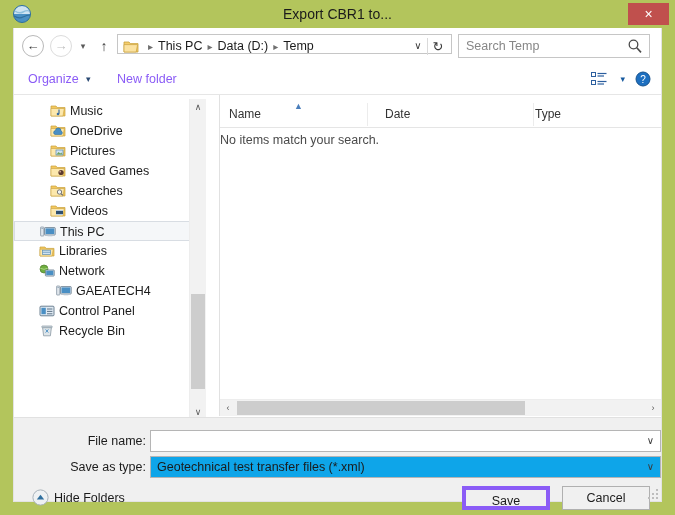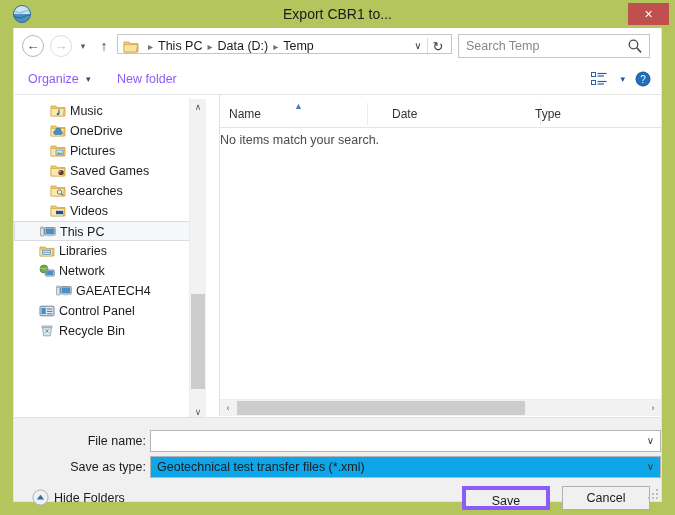--- a/index.html
+++ b/index.html
@@ -566,21 +566,21 @@
           <div class="vs-dn">∨</div>
         </div>
       </div>
 
       <div class="list-pane">
         <div class="col-head">
           <div class="col" style="left:0;width:148px">
             <span>Name</span>
             <span class="sort-arrow">▲</span>
           </div>
-          <div class="col" style="left:163px;width:158px">Date</div>
+          <div class="col" style="left:156px;width:158px">Date</div>
           <div class="col" style="left:306px;width:135px;border-right:none">Type</div>
         </div>
 
         <div class="empty-msg">No items match your search.</div>
 
         <div class="hscroll">
           <div class="hs-l">‹</div>
           <div class="hs-thumb"></div>
           <div class="hs-r">›</div>
         </div>

